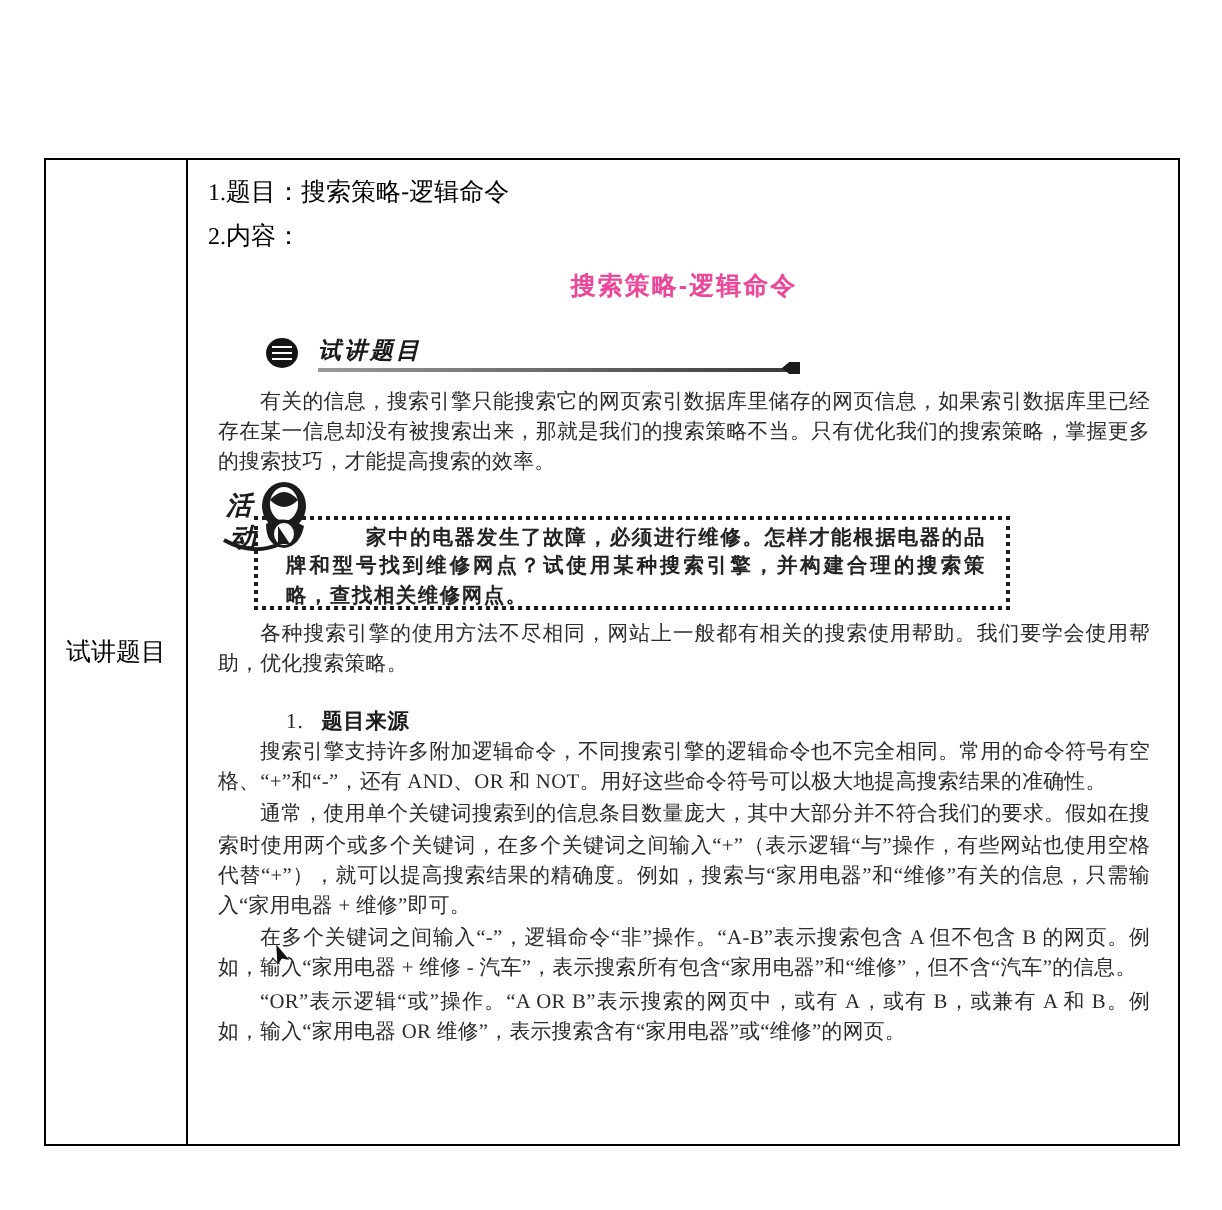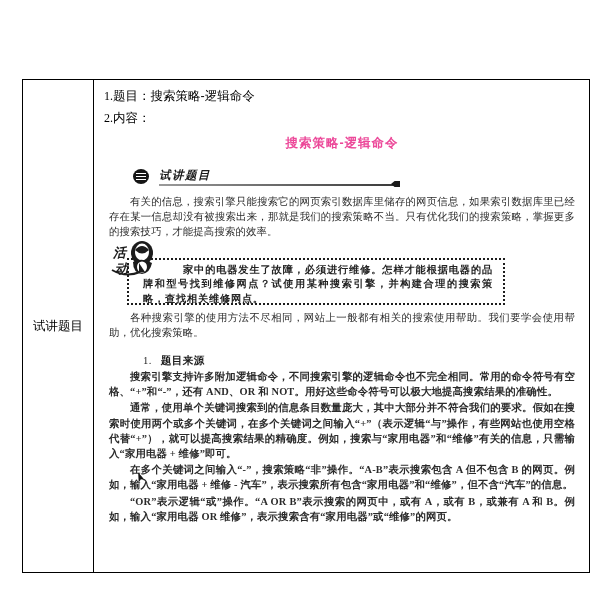--- a/index.html
+++ b/index.html
@@ -187,21 +187,21 @@
   .scan-p {
     font-family: "Liberation Serif", "DejaVu Serif", serif;
     font-size: 10.4px;
     line-height: 15.2px;
     text-align: justify;
     color: #2b2b2b;
     margin: 4px 8px 0 8px;
     letter-spacing: 0.15px;
   }
   .scan-p.indent { text-indent: 21px; }
-  .scan-p.tight { margin-top: 1px; font-weight: bold; }
+  .scan-p.tight { margin-top: 1px; }
 
   
   .activity-wrap {
     position: relative;
     margin: 12px 8px 0 8px;
     height: 54px;
   }
   .activity-box {
     position: absolute;
     left: 18px;
@@ -316,21 +316,21 @@
             </div>
 
             <p class="scan-p indent">各种搜索引擎的使用方法不尽相同，网站上一般都有相关的搜索使用帮助。我们要学会使用帮助，优化搜索策略。</p>
 
             <div class="sub-head">
               <span class="sn">1.</span><span>题目来源</span>
             </div>
 
             <p class="scan-p indent tight">搜索引擎支持许多附加逻辑命令，不同搜索引擎的逻辑命令也不完全相同。常用的命令符号有空格、“+”和“-”，还有 AND、OR 和 NOT。用好这些命令符号可以极大地提高搜索结果的准确性。</p>
             <p class="scan-p indent tight">通常，使用单个关键词搜索到的信息条目数量庞大，其中大部分并不符合我们的要求。假如在搜索时使用两个或多个关键词，在多个关键词之间输入“+”（表示逻辑“与”操作，有些网站也使用空格代替“+”），就可以提高搜索结果的精确度。例如，搜索与“家用电器”和“维修”有关的信息，只需输入“家用电器 + 维修”即可。</p>
-            <p class="scan-p indent tight">在多个关键词之间输入“-”，搜索策略“非”操作。“A-B”表示搜索包含 A 但不包含 B 的网页。例如，输入“家用电器 + 维修 - 汽车”，表示搜索所有包含“家用电器”和“维修”，但不含“汽车”的信息。</p>
+            <p class="scan-p indent tight">在多个关键词之间输入“-”，逻辑命令“非”操作。“A-B”表示搜索包含 A 但不包含 B 的网页。例如，输入“家用电器 + 维修 - 汽车”，表示搜索所有包含“家用电器”和“维修”，但不含“汽车”的信息。</p>
             <p class="scan-p indent tight">“OR”表示逻辑“或”操作。“A OR B”表示搜索的网页中，或有 A，或有 B，或兼有 A 和 B。例如，输入“家用电器 OR 维修”，表示搜索含有“家用电器”或“维修”的网页。</p>
 
           </div>
         </td>
       </tr>
     </tbody>
   </table>
 
   <div class="cursor-mark"></div>
 

